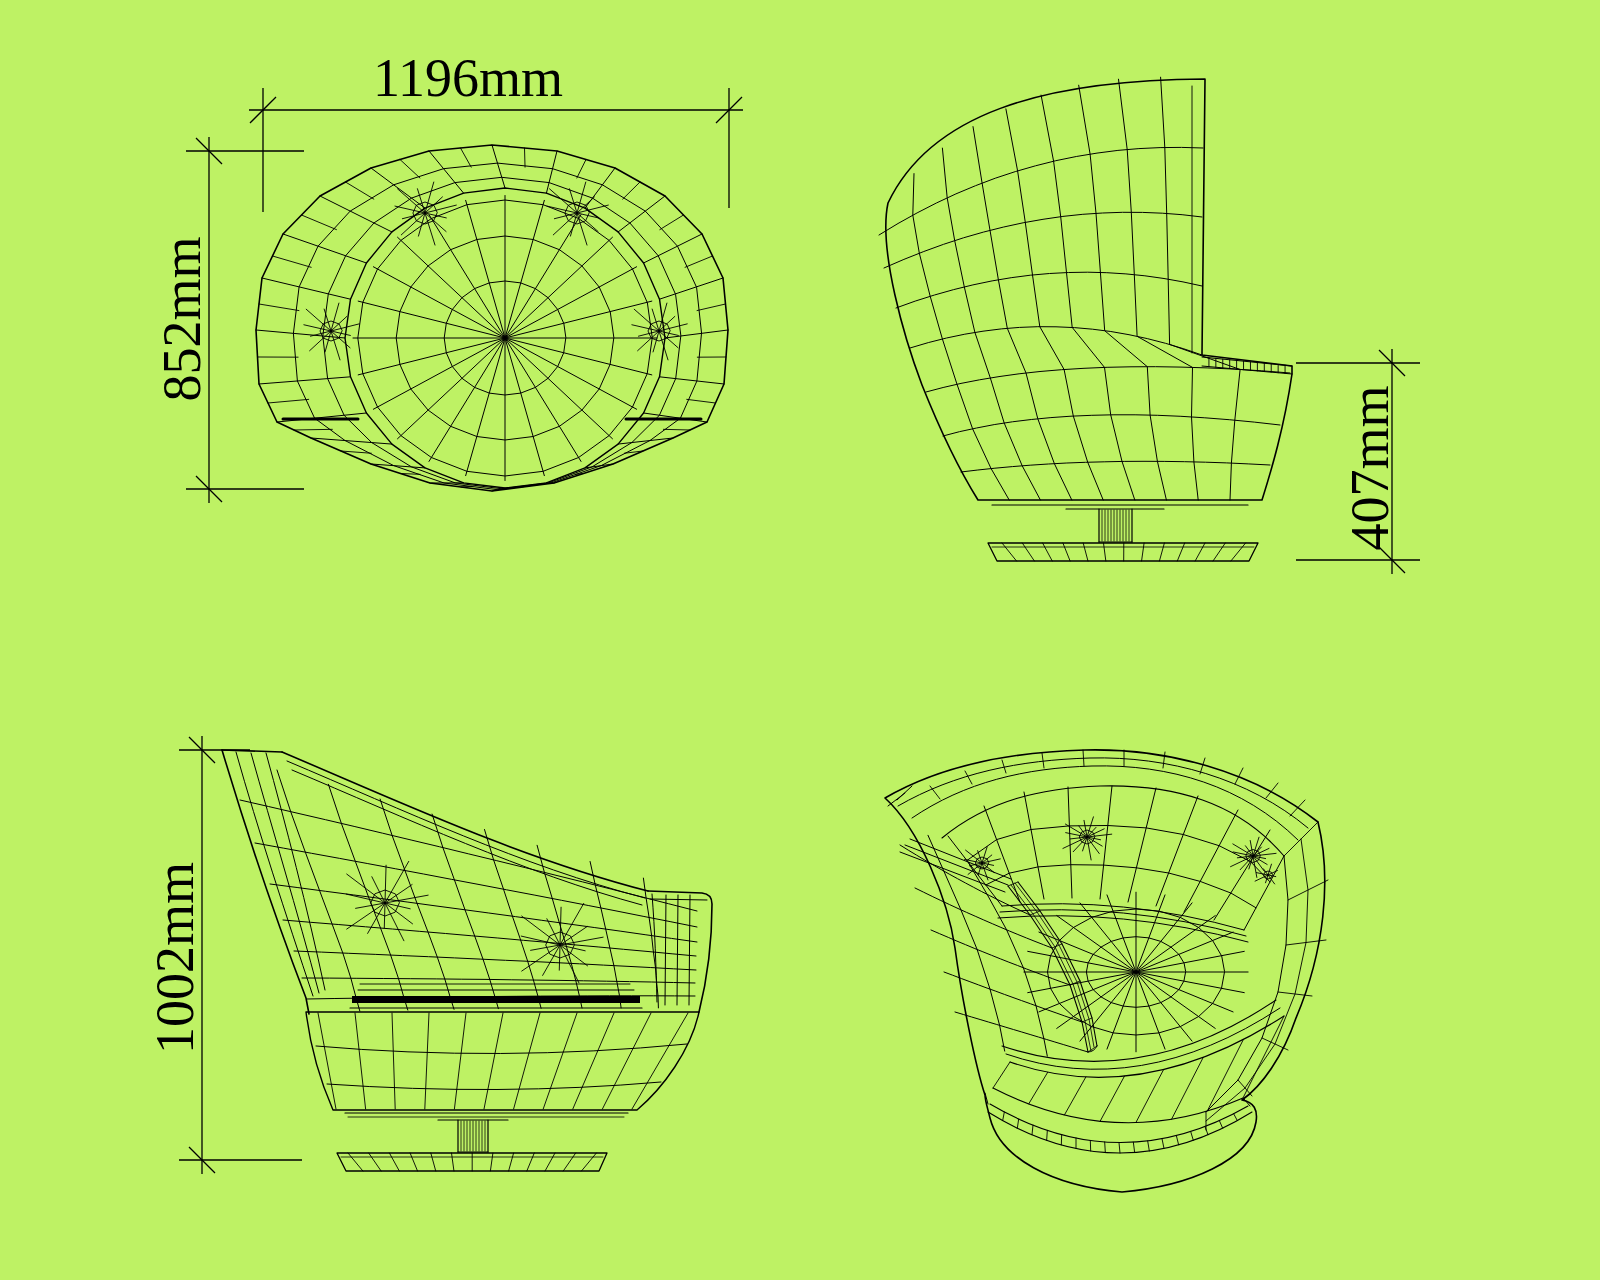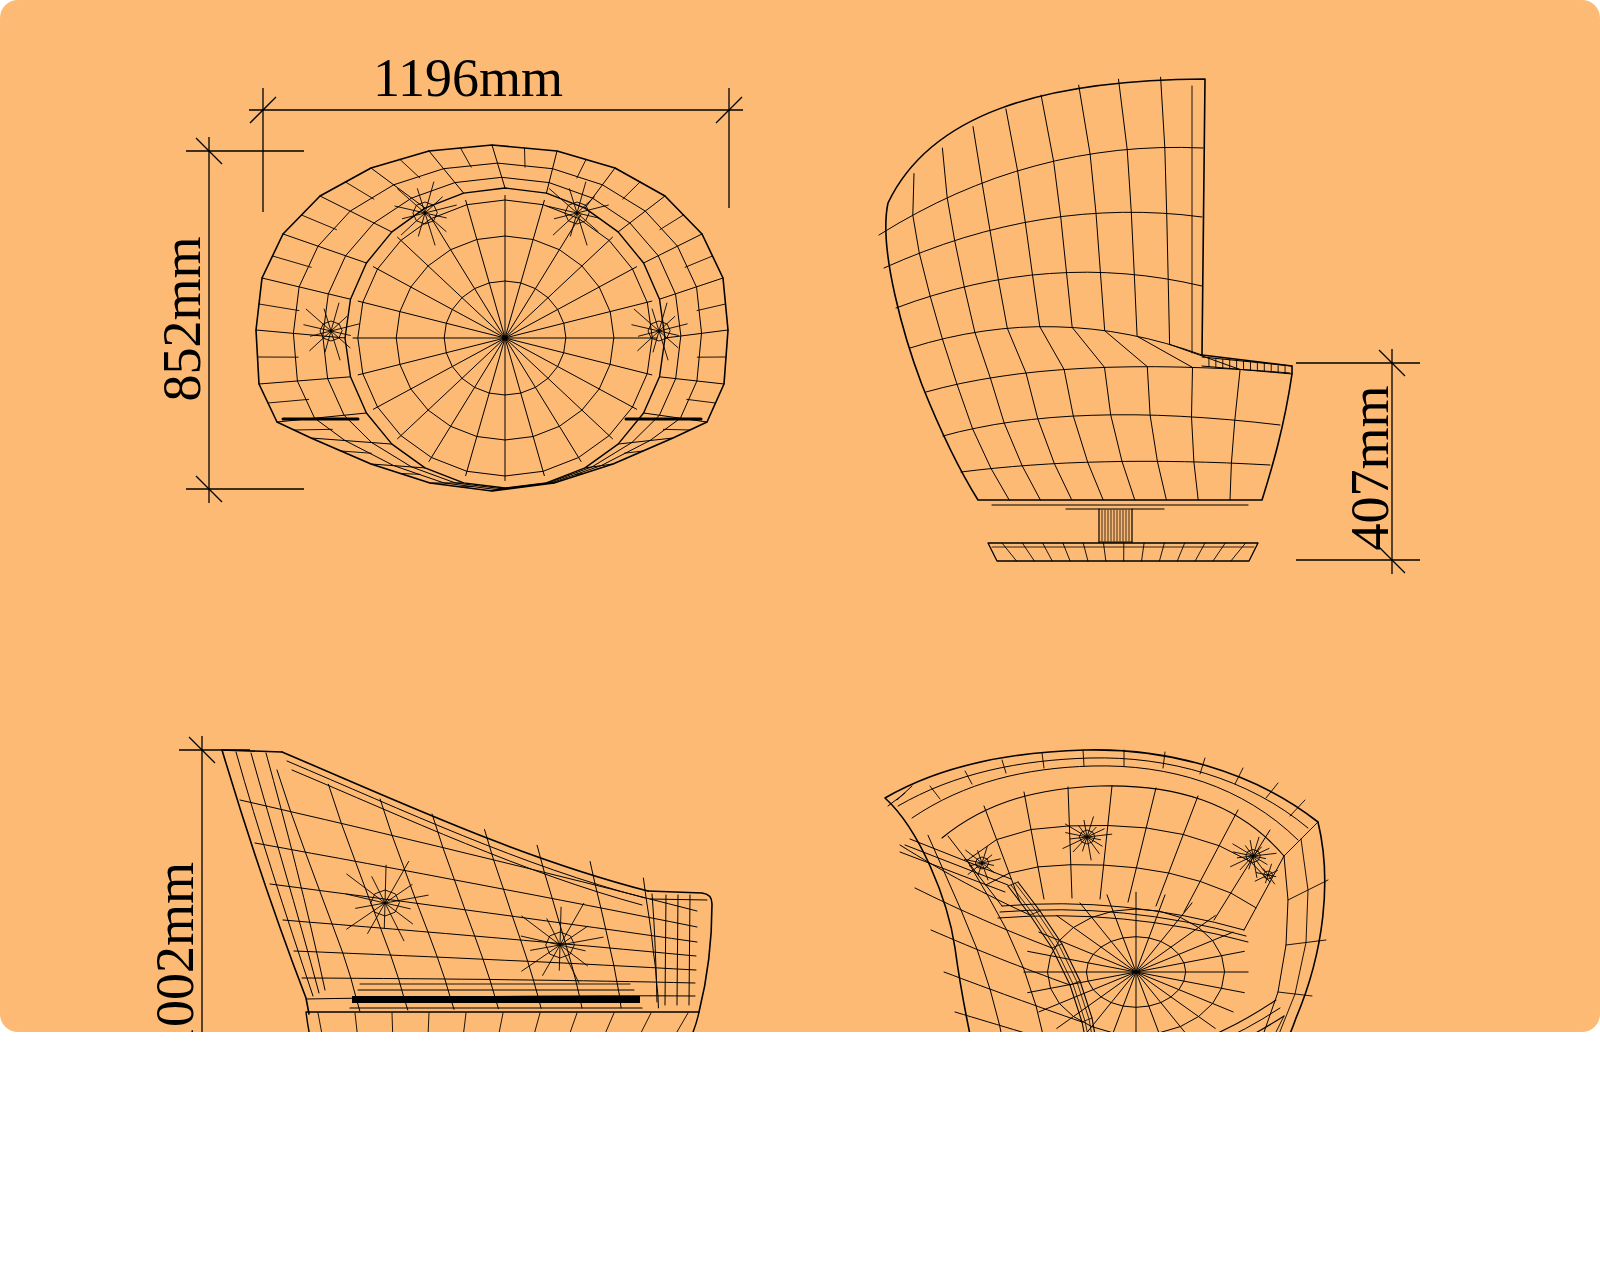--- a/index.html
+++ b/index.html
@@ -1,16 +1,16 @@
 <!DOCTYPE html>
 <html><head>
 <meta charset="utf-8">
 <style>
   html,body{margin:0;padding:0;background:#ffffff;}
-  .sheet{position:relative;width:1600px;height:1032px;background:#fdba74;overflow:hidden;border-radius:18px;}
+  .sheet{position:relative;width:1600px;height:1280px;background:#bef264;overflow:hidden;}
   svg{display:block;}
   .dimtext{font-family:"Liberation Serif","DejaVu Serif",serif;font-size:54px;fill:#000;}
 </style>
 </head>
 <body>
 
 <div class="sheet">
 <svg id="cad" width="1600" height="1280" viewBox="0 0 1600 1280">
 
   <g id="view-top">

